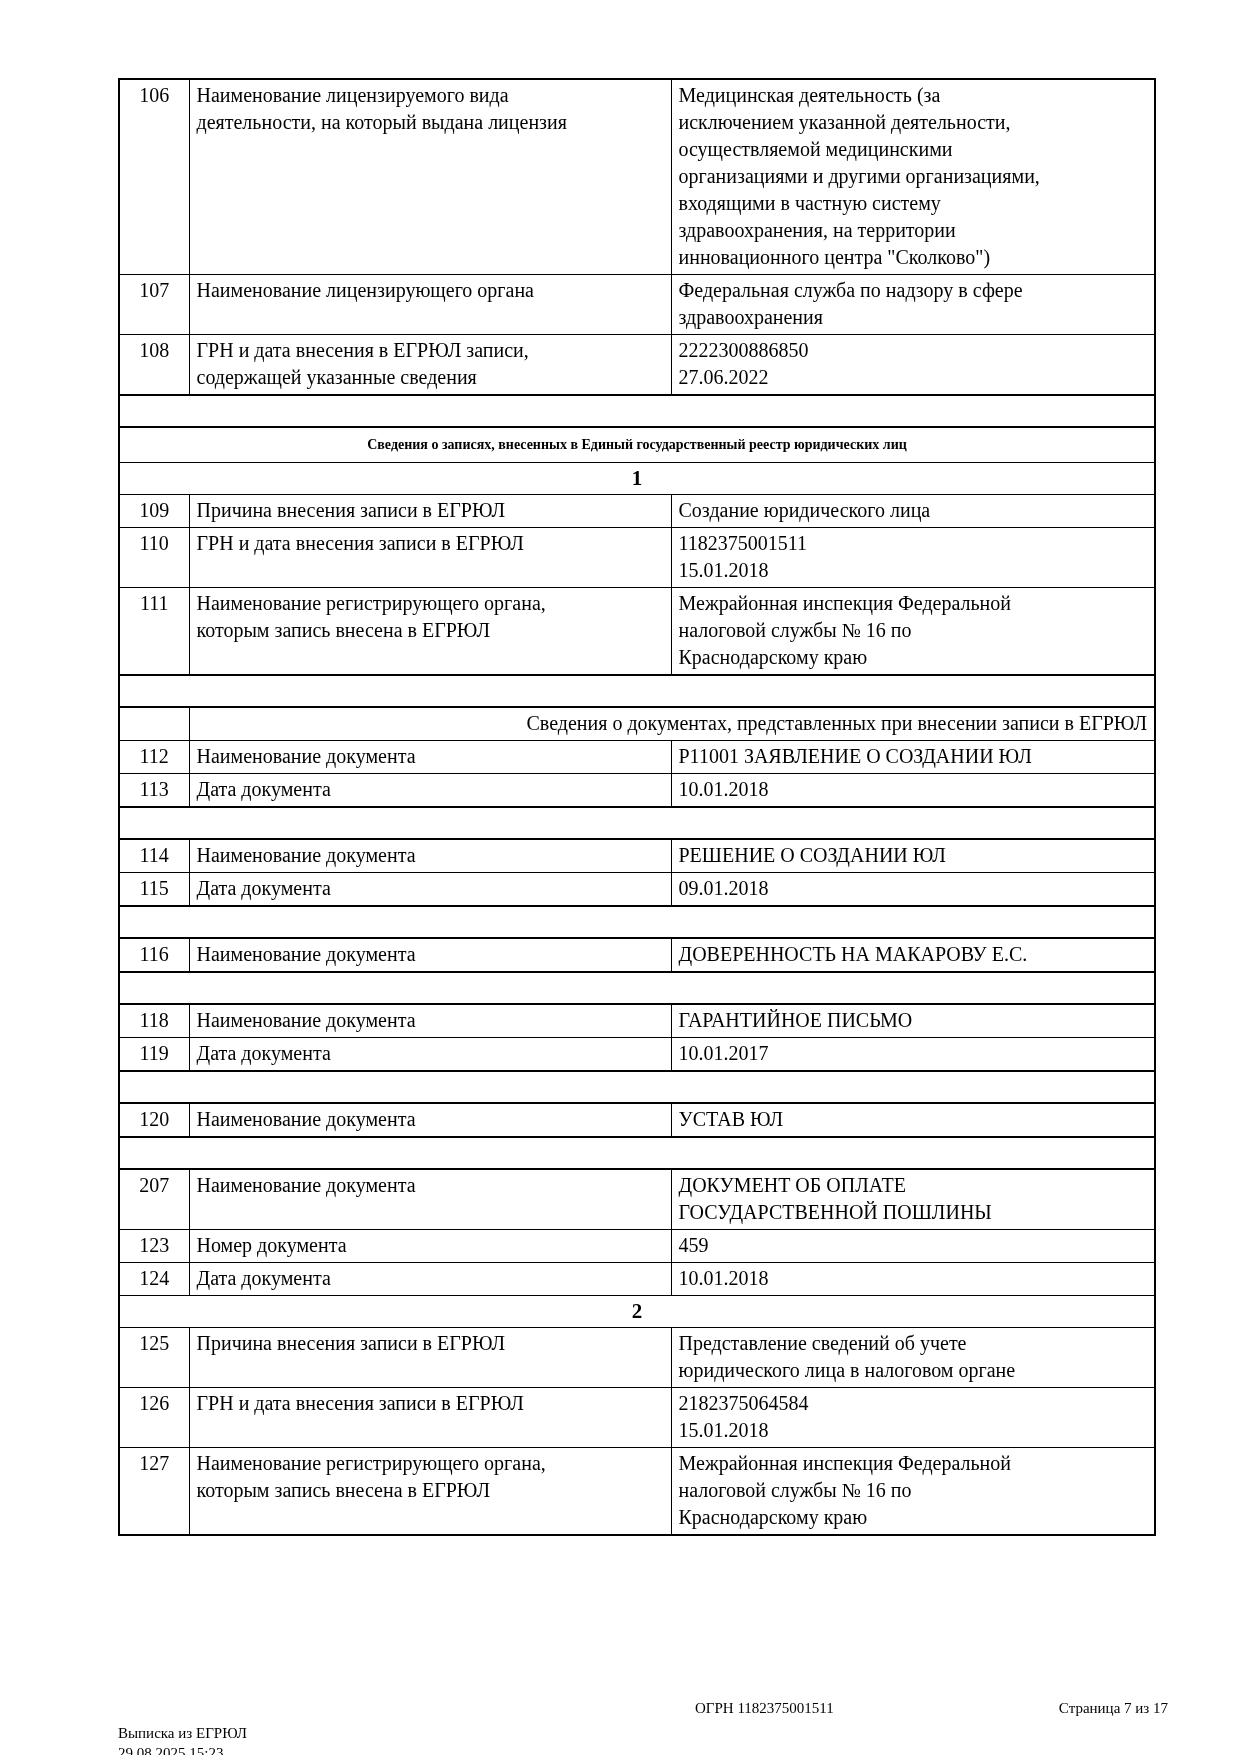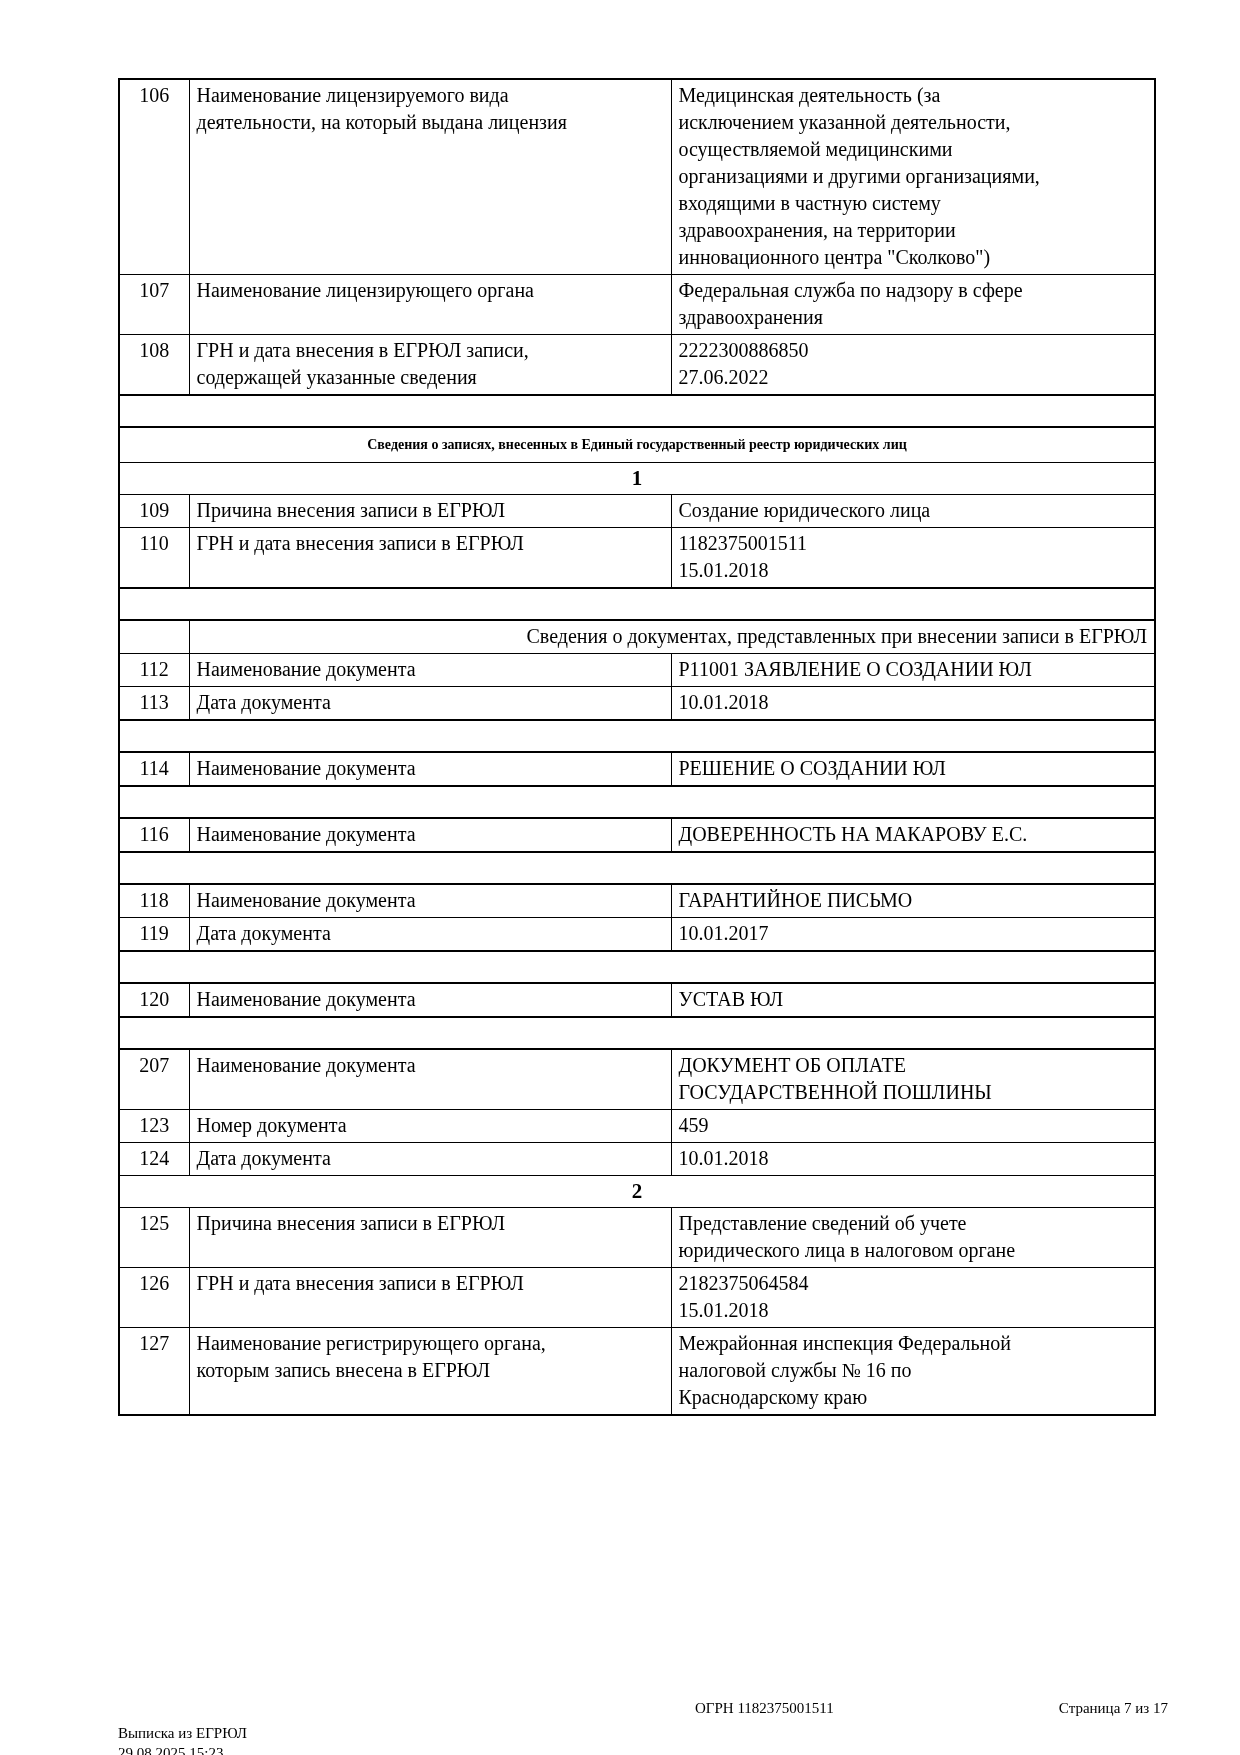--- a/index.html
+++ b/index.html
@@ -128,20 +128,25 @@
         <tr class="data-row">
           <td class="num">109</td>
           <td>Причина внесения записи в ЕГРЮЛ</td>
           <td>Создание юридического лица</td>
         </tr>
         <tr class="data-row">
           <td class="num">110</td>
           <td>ГРН и дата внесения записи в ЕГРЮЛ</td>
           <td>1182375001511<br>15.01.2018</td>
         </tr>
+        <tr class="data-row">
+          <td class="num">111</td>
+          <td>Наименование регистрирующего органа,<br>которым запись внесена в ЕГРЮЛ</td>
+          <td>Межрайонная инспекция Федеральной<br>налоговой службы № 16 по<br>Краснодарскому краю</td>
+        </tr>
         <tr class="spacer">
           <td colspan="3"></td>
         </tr>
         <tr class="subsection">
           <td class="num"></td>
           <td colspan="2" class="merged">Сведения о документах, представленных при внесении записи в ЕГРЮЛ</td>
         </tr>
         <tr class="data-row">
           <td class="num">112</td>
           <td>Наименование документа</td>
@@ -152,20 +157,25 @@
           <td>Дата документа</td>
           <td>10.01.2018</td>
         </tr>
         <tr class="spacer">
           <td colspan="3"></td>
         </tr>
         <tr class="data-row">
           <td class="num">114</td>
           <td>Наименование документа</td>
           <td>РЕШЕНИЕ О СОЗДАНИИ ЮЛ</td>
+        </tr>
+        <tr class="data-row">
+          <td class="num">115</td>
+          <td>Дата документа</td>
+          <td>09.01.2018</td>
         </tr>
         <tr class="spacer">
           <td colspan="3"></td>
         </tr>
         <tr class="data-row">
           <td class="num">116</td>
           <td>Наименование документа</td>
           <td>ДОВЕРЕННОСТЬ НА МАКАРОВУ Е.С.</td>
         </tr>
         <tr class="spacer">

